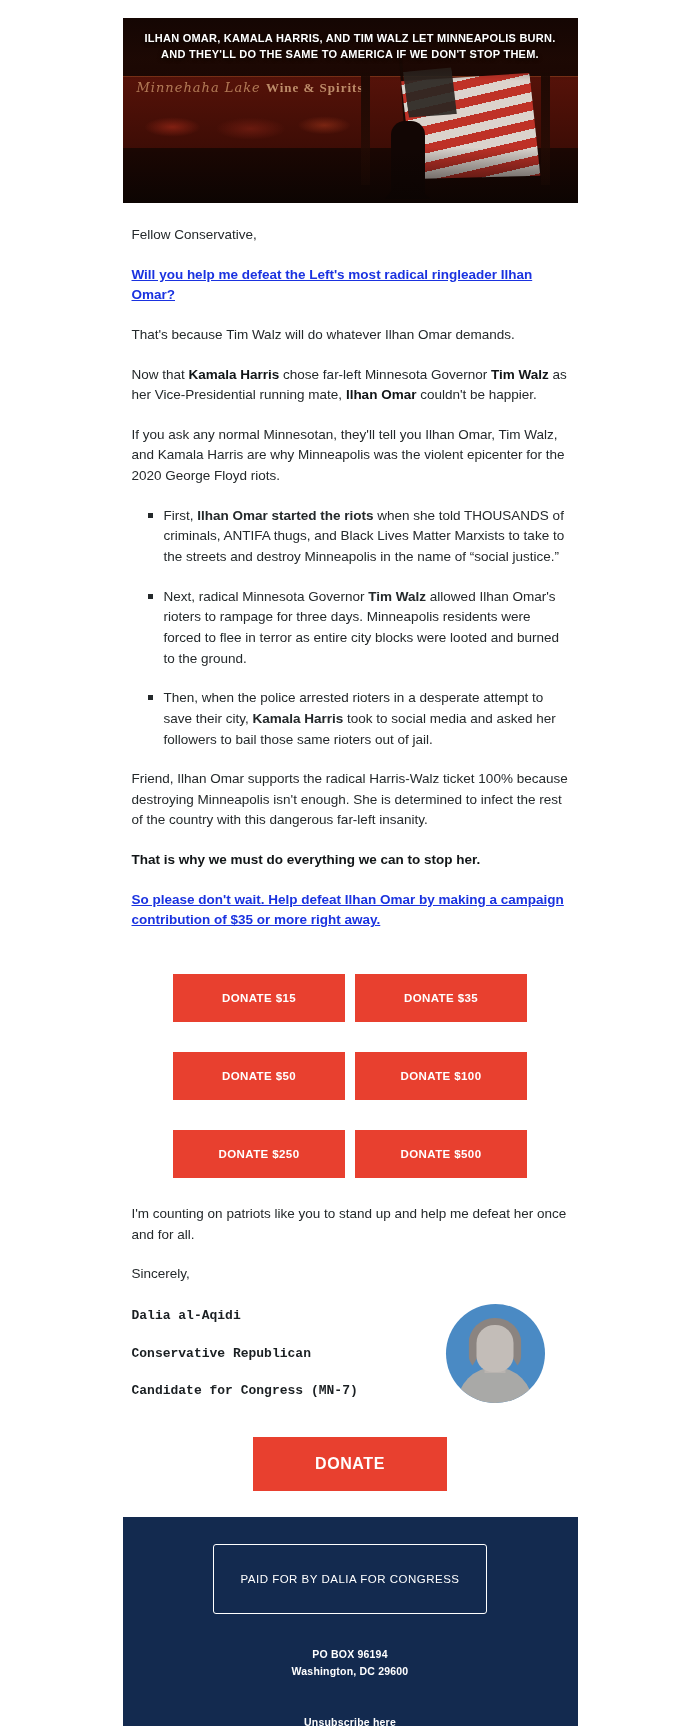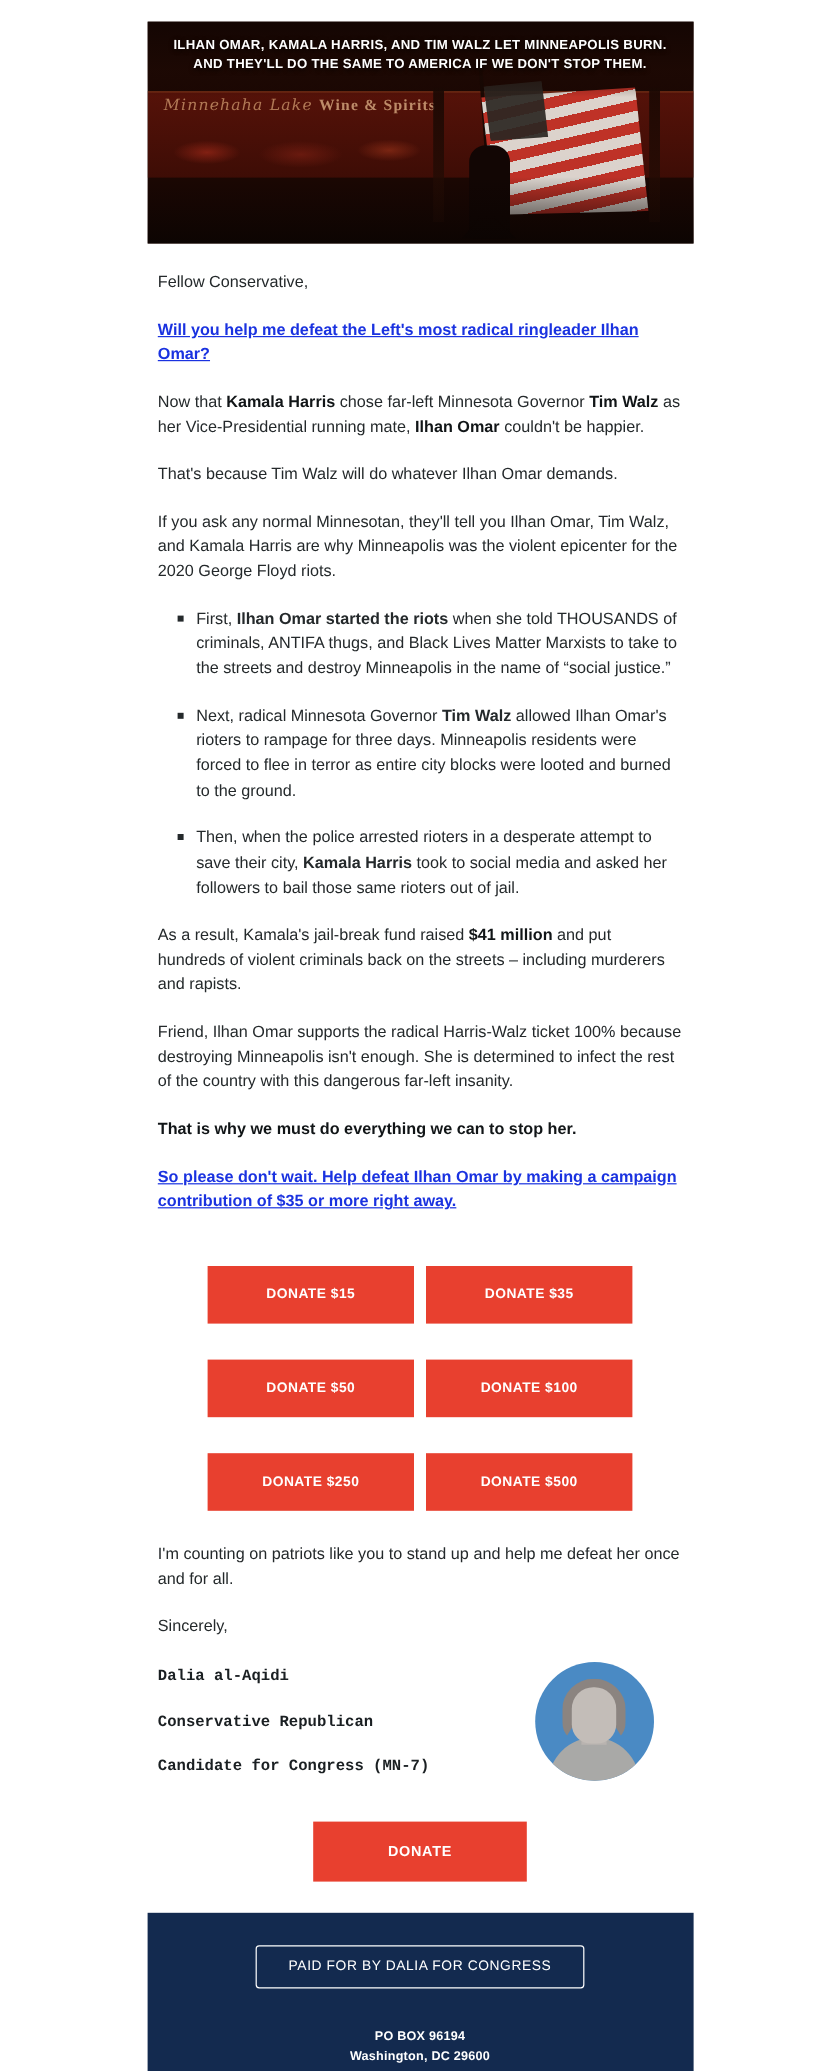--- a/index.html
+++ b/index.html
@@ -320,21 +320,21 @@
 
   
   .donate-main-wrap {
     text-align: center;
     margin: 34px 0 26px 0;
   }
   .donate-main {
     display: inline-block;
     background: #e8402f;
     color: #ffffff;
-    font-size: 12px;
+    font-size: 16px;
     font-weight: bold;
     letter-spacing: 0.6px;
     padding: 18px 62px;
     cursor: pointer;
     border: none;
     font-family: "Liberation Sans", sans-serif;
   }
 
   
   .footer {
@@ -342,21 +342,21 @@
     width: 455px;
     margin: 0 auto;
     padding: 27px 0 26px 0;
     text-align: center;
     color: #ffffff;
   }
   .paid-for {
     display: inline-block;
     border: 1px solid #ffffff;
     border-radius: 3px;
-    padding: 11px 26px;
+    padding: 28px 26px;
     font-size: 11.5px;
     letter-spacing: 0.5px;
     color: #ffffff;
     cursor: pointer;
   }
   .footer-addr {
     margin-top: 32px;
     font-size: 10.5px;
     font-weight: bold;
     line-height: 1.6;
@@ -401,33 +401,32 @@
         <div>AND THEY'LL DO THE SAME TO AMERICA IF WE DON'T STOP THEM.</div>
       </div>
     </div>
 
     <div class="body-copy">
 
       <p class="para lead-space">Fellow Conservative,</p>
 
       <a class="cta-link">Will you help me defeat the Left's most radical ringleader Ilhan Omar?</a>
 
+      <p class="para">That's because Tim Walz will do whatever Ilhan Omar demands.</p>
+
       <p class="para"><span>Now that </span><b>Kamala Harris</b><span> chose far-left Minnesota Governor </span><b>Tim Walz</b><span> as her Vice-Presidential running mate, </span><b>Ilhan Omar</b><span> couldn't be happier.</span></p>
-
-      <p class="para">That's because Tim Walz will do whatever Ilhan Omar demands.</p>
 
       <p class="para">If you ask any normal Minnesotan, they'll tell you Ilhan Omar, Tim Walz, and Kamala Harris are why Minneapolis was the violent epicenter for the 2020 George Floyd riots.</p>
 
       <ul class="bullets">
         <li><span>First, </span><b>Ilhan Omar started the riots</b><span> when she told THOUSANDS of criminals, ANTIFA thugs, and Black Lives Matter Marxists to take to the streets and destroy Minneapolis in the name of “social justice.”</span></li>
         <li><span>Next, radical Minnesota Governor </span><b>Tim Walz</b><span> allowed Ilhan Omar's rioters to rampage for three days. Minneapolis residents were forced to flee in terror as entire city blocks were looted and burned to the ground.</span></li>
         <li><span>Then, when the police arrested rioters in a desperate attempt to save their city, </span><b>Kamala Harris</b><span> took to social media and asked her followers to bail those same rioters out of jail.</span></li>
       </ul>
 
-      <p class="para"><span>As a result, Kamala's jail-break fund raised </span><b>$41 million</b><span> and put hundreds of violent criminals back on the streets – including murderers and rapists.</span></p>
 
       <p class="para">Friend, Ilhan Omar supports the radical Harris-Walz ticket 100% because destroying Minneapolis isn't enough. She is determined to infect the rest of the country with this dangerous far-left insanity.</p>
 
       <p class="statement">That is why we must do everything we can to stop her.</p>
 
       <a class="cta-link">So please don't wait. Help defeat Ilhan Omar by making a campaign contribution of $35 or more right away.</a>
 
       <div class="donate-grid">
         <button class="donate-btn">DONATE $15</button>
         <button class="donate-btn">DONATE $35</button>

